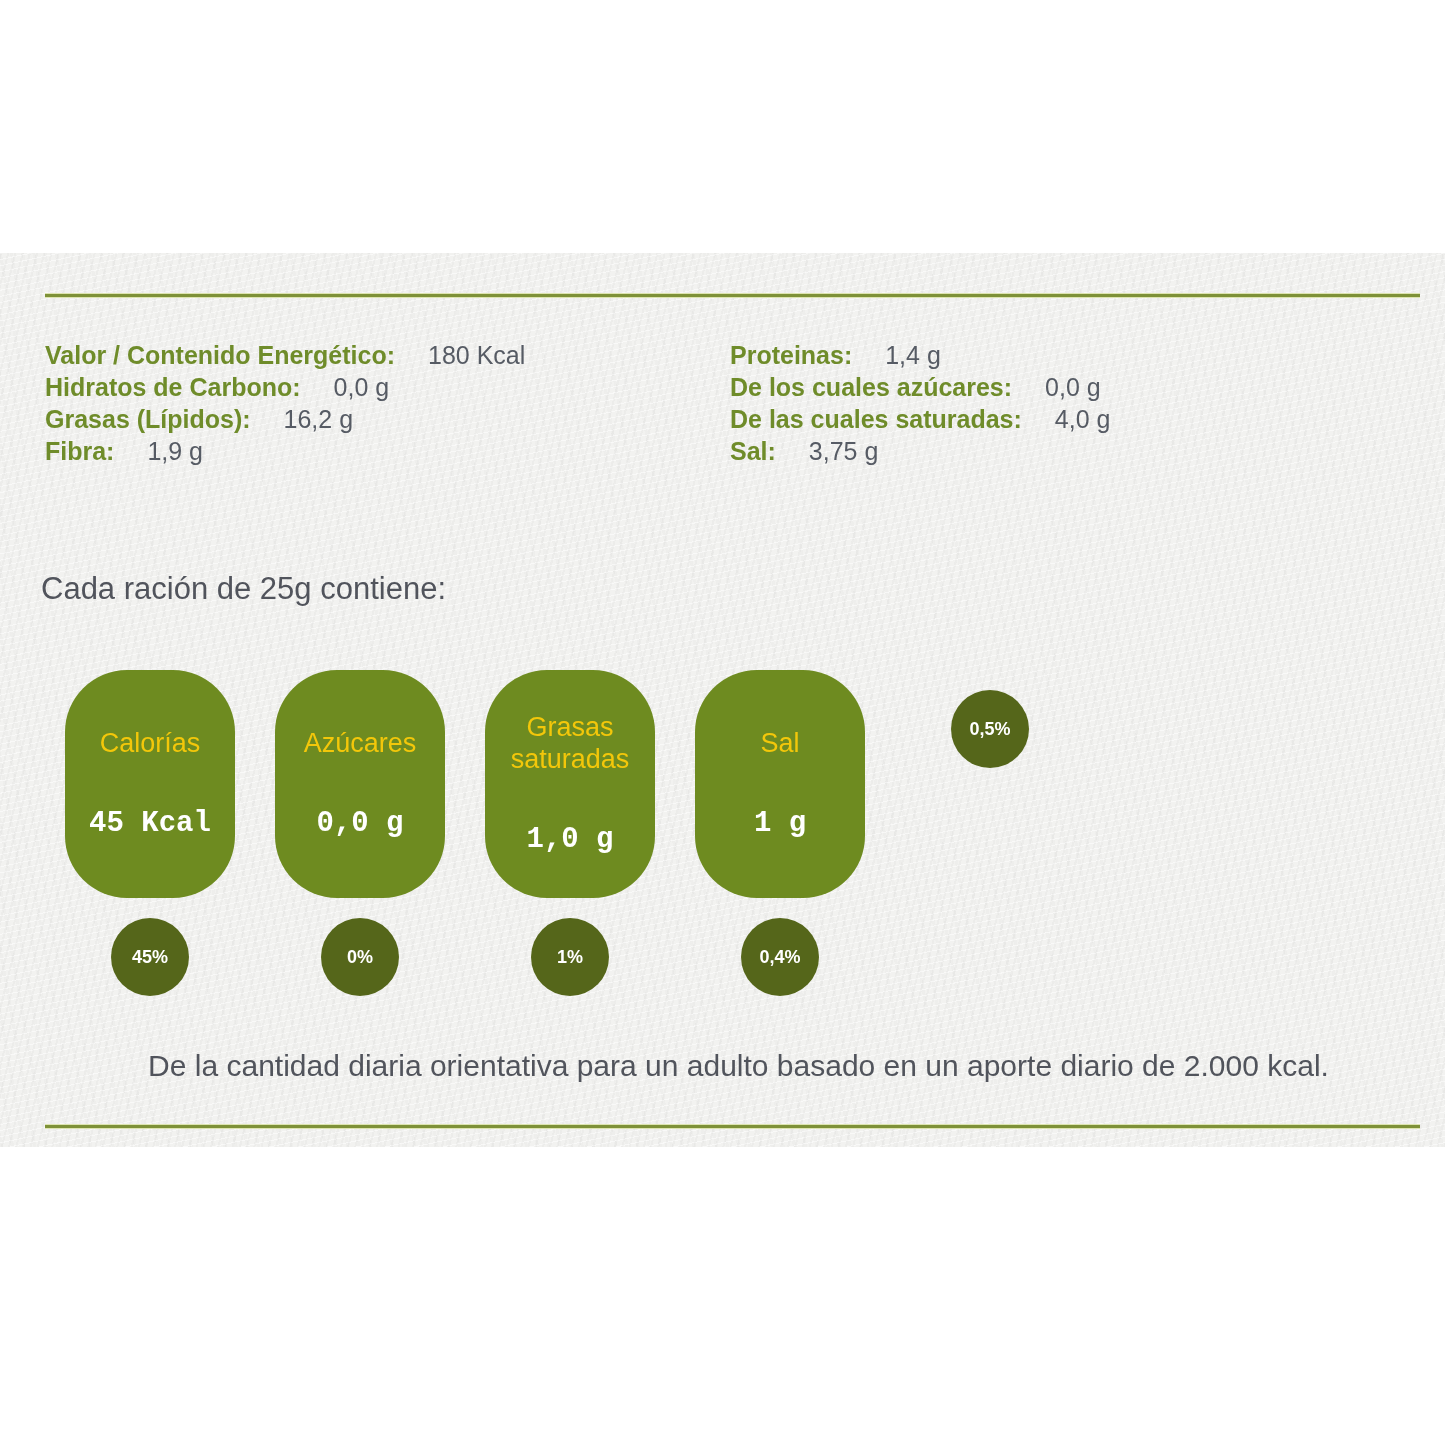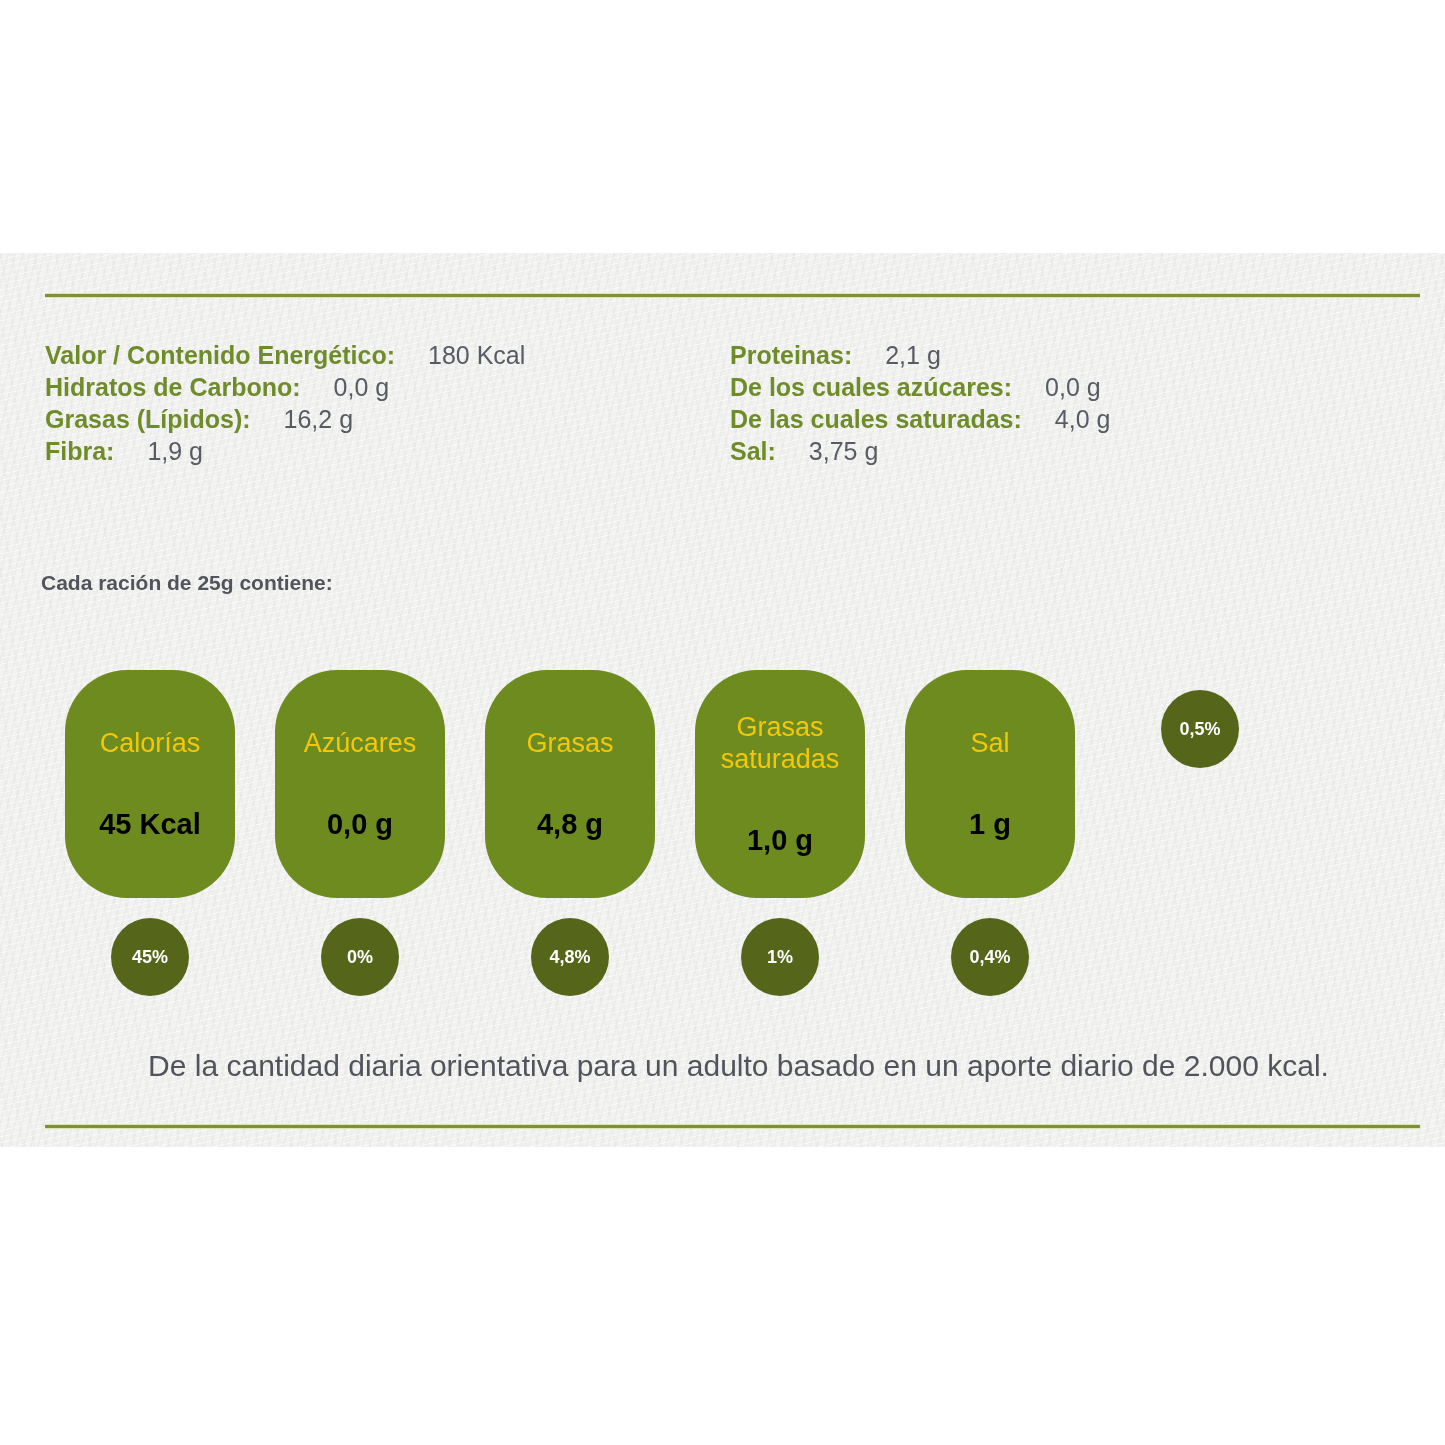--- a/index.html
+++ b/index.html
@@ -71,22 +71,22 @@
   .nvalue {
     color: var(--value_gray, #565b64);
     margin-left: 26px;
   }
 
   .serving {
     position: absolute;
     top: 318px;
     left: 41px;
     margin: 0;
-    font-size: 21px;
-    font-weight: bold;
+    font-size: 31px;
+    font-weight: normal;
     color: var(--text_gray, #51545c);
   }
 
   
   .pills {
     position: absolute;
     top: 417px;
     left: 65px;
     display: flex;
     gap: 40px;
@@ -110,24 +110,25 @@
     align-items: center;
     gap: 48px;
     text-align: center;
   }
   .pill-label {
     color: var(--badge_yellow, #f3c70a);
     font-size: 27px;
     line-height: 32px;
   }
   .pill-value {
-    color: #000000;
+    color: #ffffff;
     font-size: 29px;
     font-weight: bold;
     line-height: 34px;
+    font-family: Liberation Mono, monospace;
   }
   .circle {
     margin-top: 20px;
     width: 78px;
     height: 78px;
     border-radius: 50%;
     background: var(--circle_olive, #55661a);
     display: flex;
     align-items: center;
     justify-content: center;
@@ -171,21 +172,21 @@
           <span class="nvalue">16,2 g</span>
         </div>
         <div class="nrow">
           <span class="nlabel">Fibra:</span>
           <span class="nvalue">1,9 g</span>
         </div>
       </div>
       <div class="col col-right">
         <div class="nrow">
           <span class="nlabel">Proteinas:</span>
-          <span class="nvalue">2,1 g</span>
+          <span class="nvalue">1,4 g</span>
         </div>
         <div class="nrow">
           <span class="nlabel">De los cuales azúcares:</span>
           <span class="nvalue">0,0 g</span>
         </div>
         <div class="nrow">
           <span class="nlabel">De las cuales saturadas:</span>
           <span class="nvalue">4,0 g</span>
         </div>
         <div class="nrow">
@@ -211,29 +212,20 @@
         <div class="pill">
           <div class="pill-label">Azúcares</div>
           <div class="pill-value">0,0 g</div>
         </div>
         <div class="circle">
           <span>0%</span>
         </div>
       </div>
       <div class="pill-col">
         <div class="pill">
-          <div class="pill-label">Grasas</div>
-          <div class="pill-value">4,8 g</div>
-        </div>
-        <div class="circle">
-          <span>4,8%</span>
-        </div>
-      </div>
-      <div class="pill-col">
-        <div class="pill">
           <div class="pill-label">Grasas saturadas</div>
           <div class="pill-value">1,0 g</div>
         </div>
         <div class="circle">
           <span>1%</span>
         </div>
       </div>
       <div class="pill-col">
         <div class="pill">
           <div class="pill-label">Sal</div>

